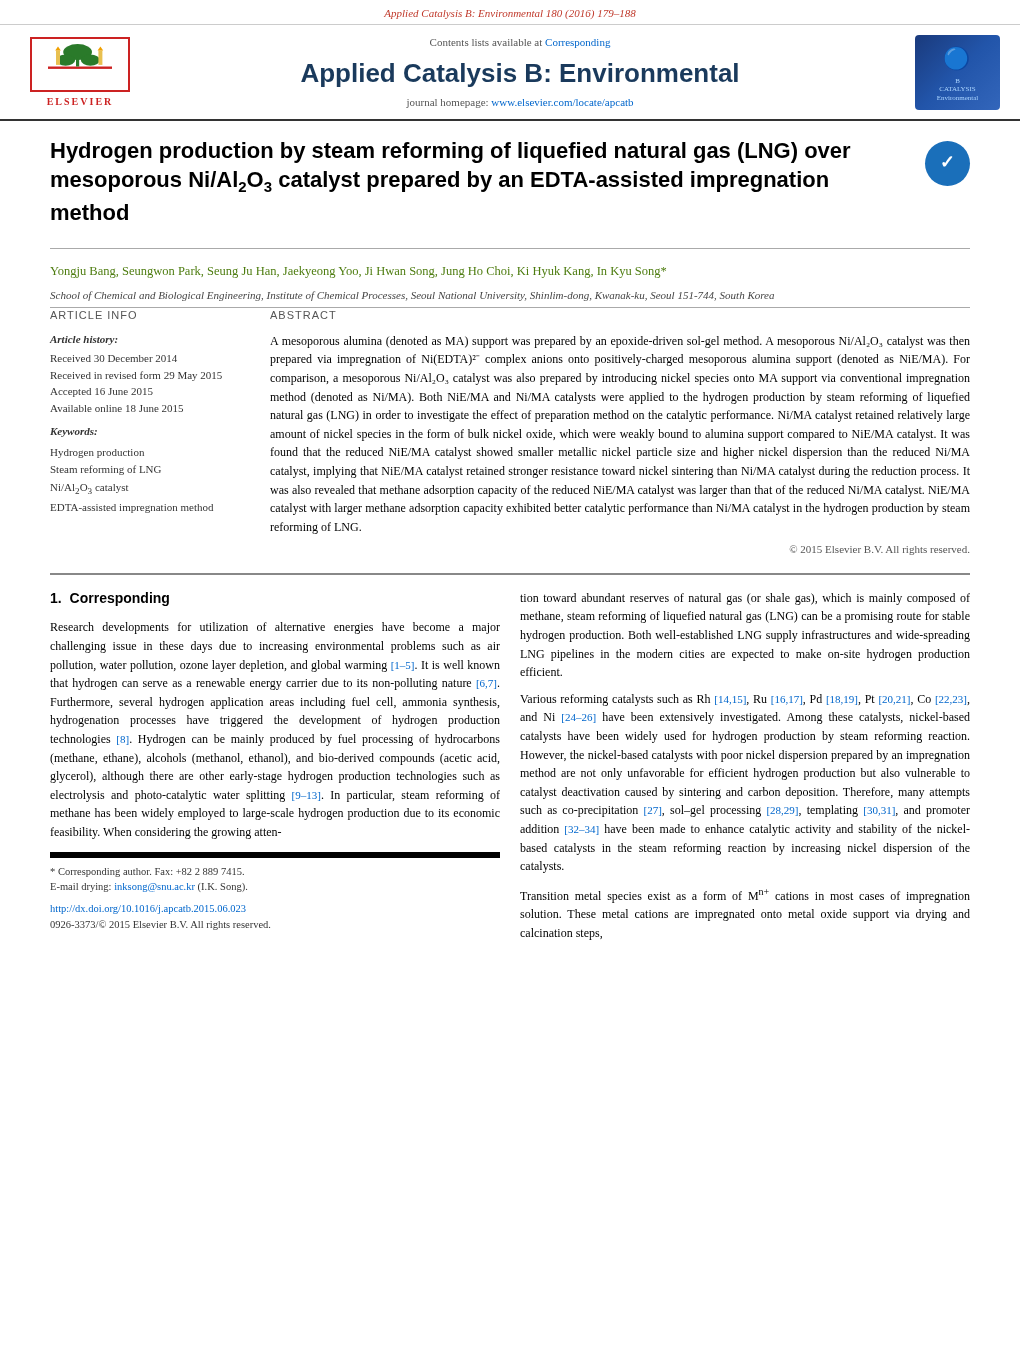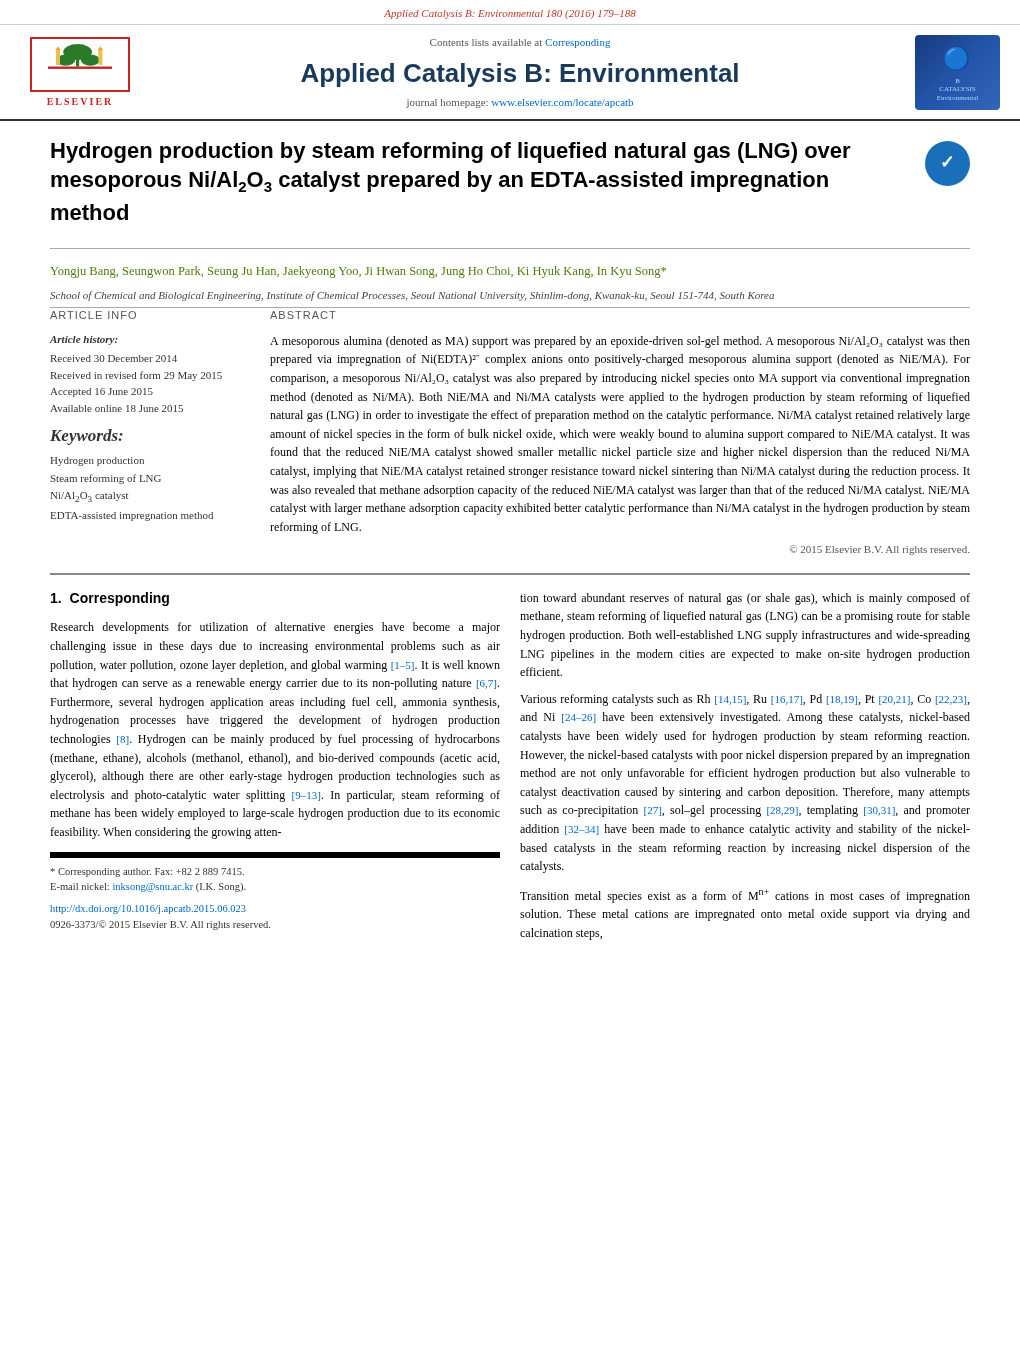--- a/index.html
+++ b/index.html
@@ -187,21 +187,21 @@
       color: #333;
       margin-bottom: 3px;
     }
     .ai-dates {
       font-size: 11px;
       color: #333;
       margin-bottom: 8px;
       line-height: 1.5;
     }
     .kw-title {
-      font-size: 17px;
+      font-size: 11px;
       font-style: italic;
       font-weight: bold;
       color: #333;
       margin-bottom: 4px;
     }
     .keywords {
       font-size: 11px;
       color: #333;
       line-height: 1.6;
     }
@@ -376,21 +376,21 @@
         <span class="num">1.</span>
         <span>Corresponding</span>
       </div>
       <div class="body-text">
         Research developments for utilization of alternative energies have become a major challenging issue in these days due to increasing environmental problems such as air pollution, water pollution, ozone layer depletion, and global warming <span class="ref">[1–5]</span>. It is well known that hydrogen can serve as a renewable energy carrier due to its non-polluting nature <span class="ref">[6,7]</span>. Furthermore, several hydrogen application areas including fuel cell, ammonia synthesis, hydrogenation processes have triggered the development of hydrogen production technologies <span class="ref">[8]</span>. Hydrogen can be mainly produced by fuel processing of hydrocarbons (methane, ethane), alcohols (methanol, ethanol), and bio-derived compounds (acetic acid, glycerol), although there are other early-stage hydrogen production technologies such as electrolysis and photo-catalytic water splitting <span class="ref">[9–13]</span>. In particular, steam reforming of methane has been widely employed to large-scale hydrogen production due to its economic feasibility. When considering the growing atten-
       </div>
 
       <div class="footnote-area">
         <div>* Corresponding author. Fax: +82 2 889 7415.</div>
         <div>
-          <span>E-mail nickel:</span>
+          <span>E-mail drying:</span>
           <a class="fn-email" href="#"><span>inksong@snu.ac.kr</span></a>
           <span>(I.K. Song).</span>
         </div>
         <div style="margin-top: 6px;">
           <a class="fn-email" href="#"><span>http://dx.doi.org/10.1016/j.apcatb.2015.06.023</span></a>
         </div>
         <div>0926-3373/© 2015 Elsevier B.V. All rights reserved.</div>
       </div>
     </div>
 

